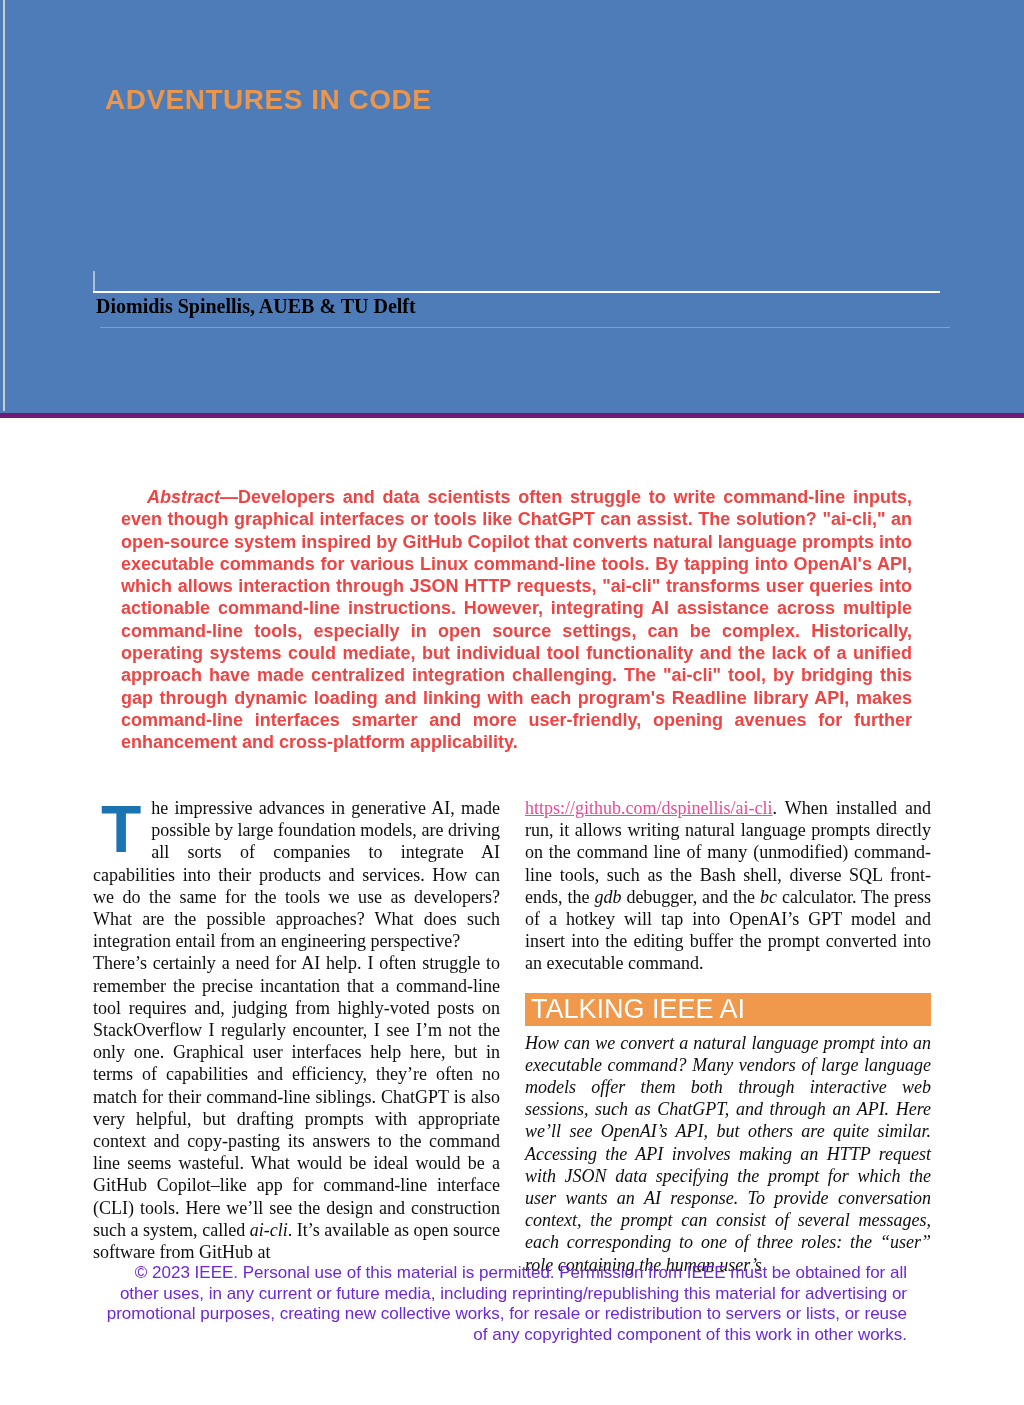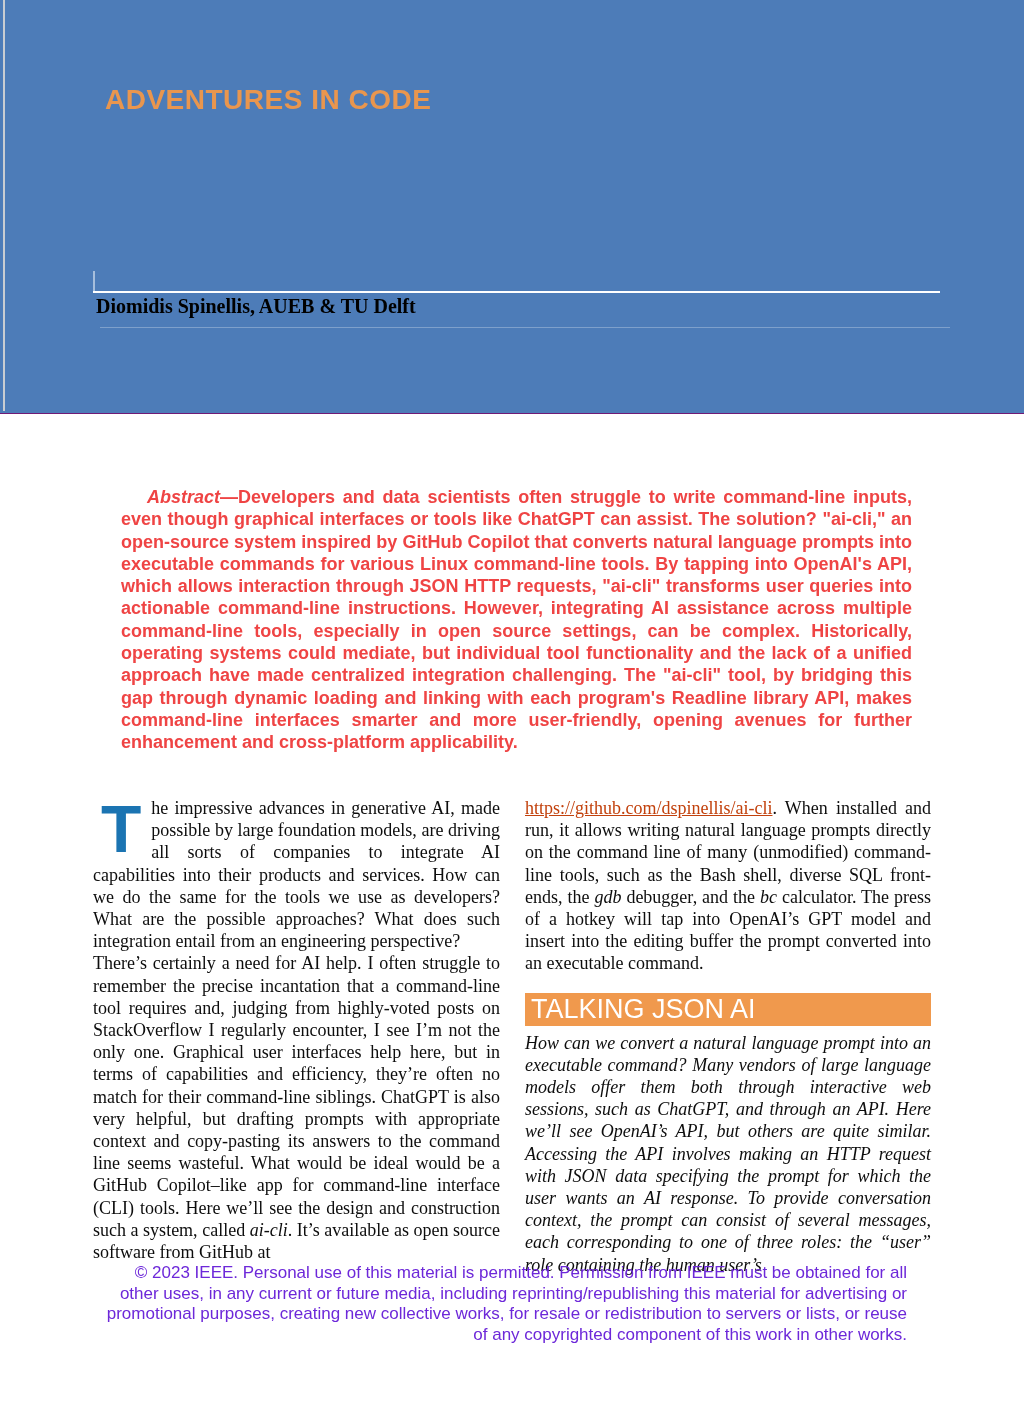--- a/index.html
+++ b/index.html
@@ -1,21 +1,21 @@
 <!DOCTYPE html>
 <html><head>
 <meta charset="utf-8">
 <style>
   html,body{margin:0;padding:0;background:#ffffff;}
   .page{position:relative;width:1024px;height:1405px;background:#ffffff;overflow:hidden;
         font-family:"Liberation Serif",serif;}
 
   
   .band{position:absolute;left:0;top:0;width:1024px;height:413px;background:#4d7cb8;
-        border-bottom:1px solid #701a75;}
+        border-bottom:5px solid #701a75;}
   .page-edge{position:absolute;left:3px;top:0;width:2px;height:411px;background:#c9cdd2;}
   .eyebrow{position:absolute;left:105px;top:84px;font-family:"Liberation Sans",sans-serif;
            font-weight:bold;font-size:28px;letter-spacing:.5px;color:#e9964e;white-space:nowrap;}
   .title{position:absolute;left:95px;top:214px;font-family:"Liberation Sans",sans-serif;
          font-weight:400;font-size:50px;letter-spacing:-1px;color:#ffffff;white-space:nowrap;}
   .tick{position:absolute;left:93px;top:271px;width:2px;height:21px;background:rgba(255,255,255,.5);}
   .rule{position:absolute;left:93px;top:291px;width:847px;height:2px;background:#ffffff;}
   .byline{position:absolute;left:96px;top:295px;font-family:"Liberation Serif",serif;
           font-weight:bold;font-size:20px;color:#000000;white-space:nowrap;}
   .rule-faint{position:absolute;left:100px;top:327px;width:850px;height:1px;
@@ -30,21 +30,21 @@
 
   
   .col{position:absolute;top:797px;font-size:18px;line-height:22.2px;color:#0d0d0d;
        text-align:justify;}
   .col p{margin:0;}
   .col-left{left:93px;width:407px;}
   .col-right{left:525px;width:406px;}
   .dropcap{float:left;font-family:"Liberation Sans",sans-serif;font-weight:bold;
            font-size:66px;line-height:56px;color:#1b74b2;margin:4px 10px 0 8px;}
   .ital{font-style:italic;margin-top:16px;}
-  .doclink{color:#c2410c;text-decoration:underline;cursor:pointer;}
+  .doclink{color:#ec4899;text-decoration:underline;cursor:pointer;}
 
   .section-bar{margin-top:18px;height:33px;background:#f0994d;
                font-family:"Liberation Sans",sans-serif;font-size:27px;line-height:33px;
                color:#ffffff;padding-left:6px;box-sizing:border-box;white-space:nowrap;
                text-align:left;}
   .after-bar{margin-top:6px !important;font-style:italic;}
 
   
   .copyright{position:absolute;left:95px;top:1263px;width:812px;
              font-family:"Liberation Sans",sans-serif;font-size:17px;line-height:20.5px;
@@ -68,19 +68,19 @@
     <p><span class="abs-label">Abstract</span><span>—Developers and data scientists often struggle to write command-line inputs, even though graphical interfaces or tools like ChatGPT can assist. The solution? "ai-cli," an open-source system inspired by GitHub Copilot that converts natural language prompts into executable commands for various Linux command-line tools. By tapping into OpenAI's API, which allows interaction through JSON HTTP requests, "ai-cli" transforms user queries into actionable command-line instructions. However, integrating AI assistance across multiple command-line tools, especially in open source settings, can be complex. Historically, operating systems could mediate, but individual tool functionality and the lack of a unified approach have made centralized integration challenging. The "ai-cli" tool, by bridging this gap through dynamic loading and linking with each program's Readline library API, makes command-line interfaces smarter and more user-friendly, opening avenues for further enhancement and cross-platform applicability.</span></p>
   </section>
 
   <section class="col col-left">
     <p><span class="dropcap">T</span><span>he impressive advances in generative AI, made possible by large foundation models, are driving all sorts of companies to integrate AI capabilities into their products and services. How can we do the same for the tools we use as developers? What are the possible approaches? What does such integration entail from an engineering perspective?</span></p>
     <p><span>There’s certainly a need for AI help. I often struggle to remember the precise incantation that a command-line tool requires and, judging from highly-voted posts on StackOverflow I regularly encounter, I see I’m not the only one. Graphical user interfaces help here, but in terms of capabilities and efficiency, they’re often no match for their command-line siblings. ChatGPT is also very helpful, but drafting prompts with appropriate context and copy-pasting its answers to the command line seems wasteful. What would be ideal would be a GitHub Copilot–like app for command-line interface (CLI) tools. Here we’ll see the design and construction such a system, called </span><span class="ital">ai-cli</span><span>. It’s available as open source software from GitHub at</span></p>
   </section>
 
   <section class="col col-right">
     <p><a class="doclink">https://github.com/dspinellis/ai-cli</a><span>. When installed and run, it allows writing natural language prompts directly on the command line of many (unmodified) command-line tools, such as the Bash shell, diverse SQL front-ends, the </span><span class="ital">gdb</span><span> debugger, and the </span><span class="ital">bc</span><span> calculator. The press of a hotkey will tap into OpenAI’s GPT model and insert into the editing buffer the prompt converted into an executable command.</span></p>
-    <div class="section-bar">TALKING JSON AI</div>
+    <div class="section-bar">TALKING IEEE AI</div>
     <p class="after-bar">How can we convert a natural language prompt into an executable command? Many vendors of large language models offer them both through interactive web sessions, such as ChatGPT, and through an API. Here we’ll see OpenAI’s API, but others are quite similar. Accessing the API involves making an HTTP request with JSON data specifying the prompt for which the user wants an AI response. To provide conversation context, the prompt can consist of several messages, each corresponding to one of three roles: the “user” role containing the human user’s</p>
   </section>
 
   <footer class="copyright">© 2023 IEEE. Personal use of this material is permitted. Permission from IEEE must be obtained for all other uses, in any current or future media, including reprinting/republishing this material for advertising or promotional purposes, creating new collective works, for resale or redistribution to servers or lists, or reuse of any copyrighted component of this work in other works.</footer>
 
 </div>
 
 </body></html>

